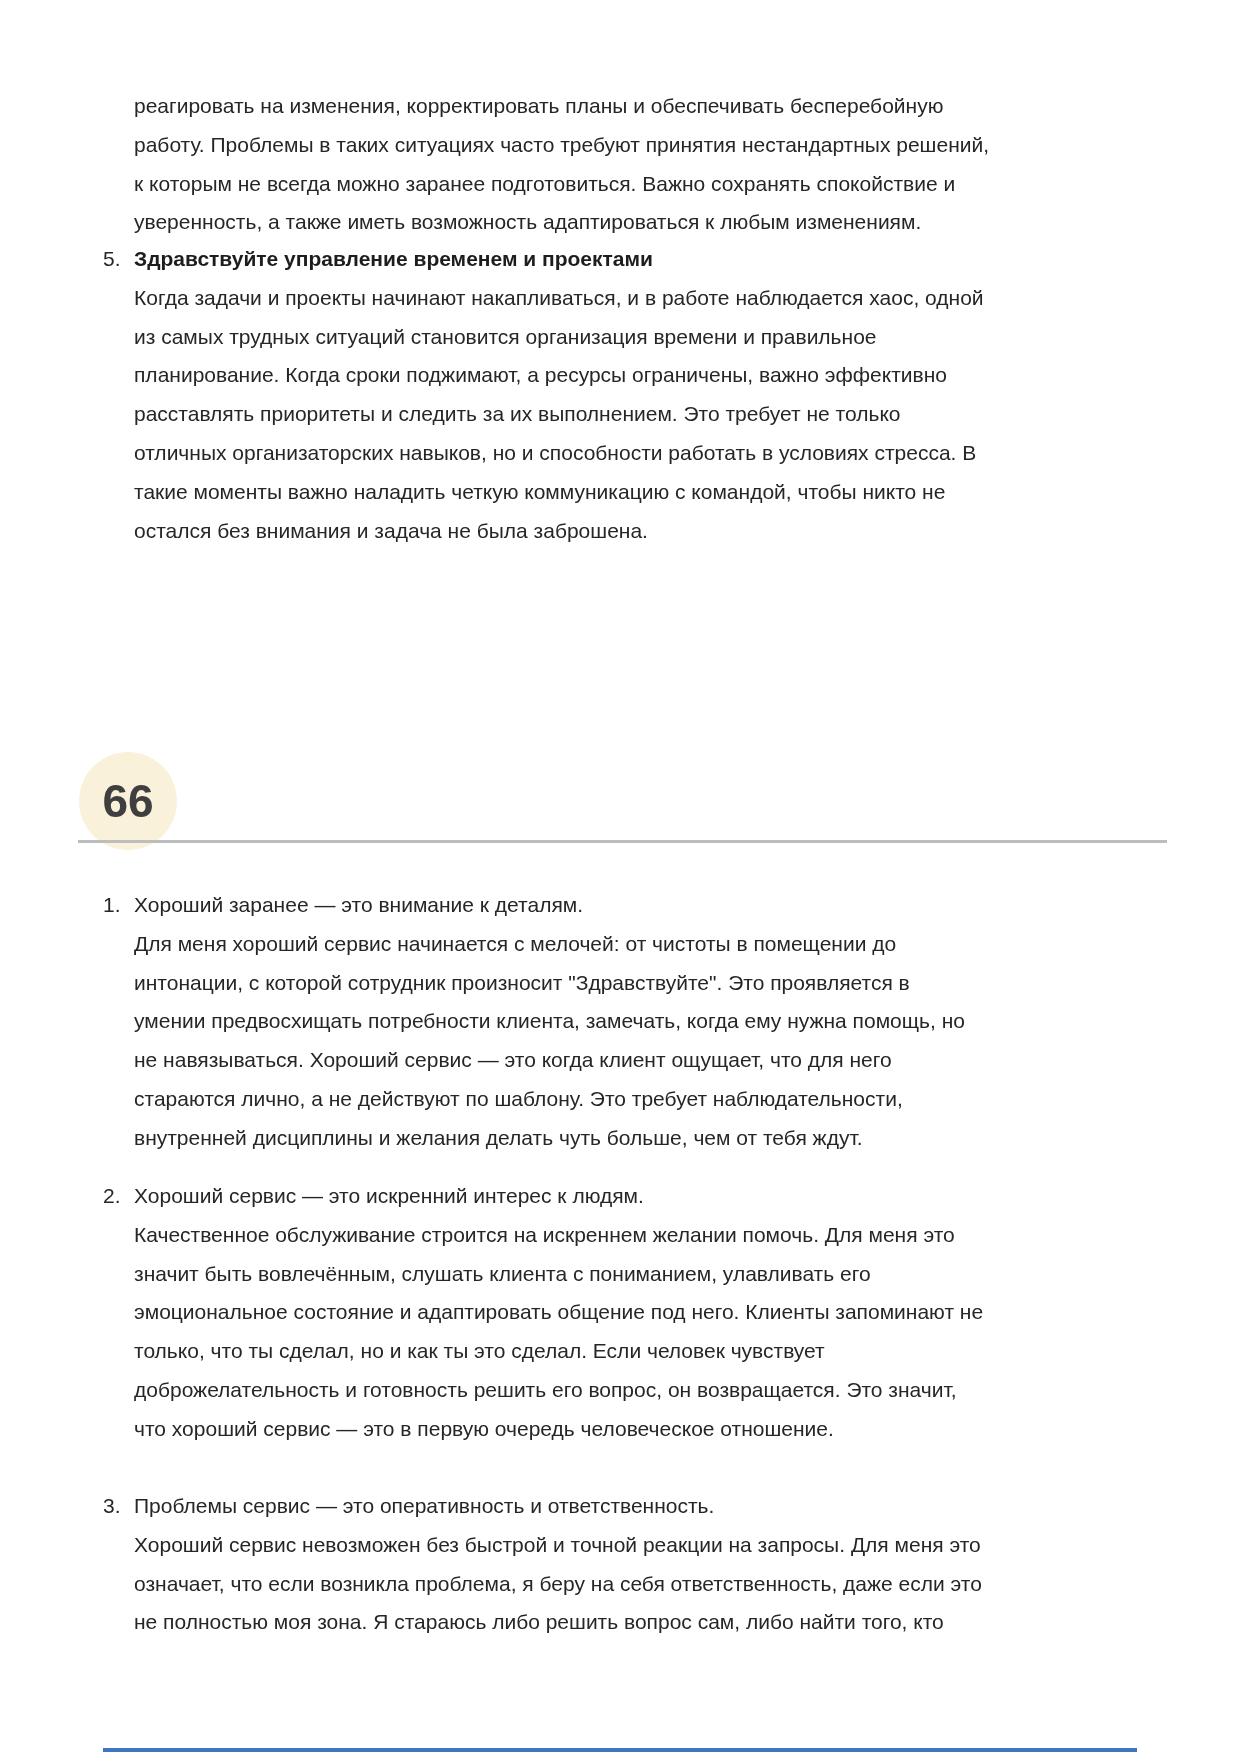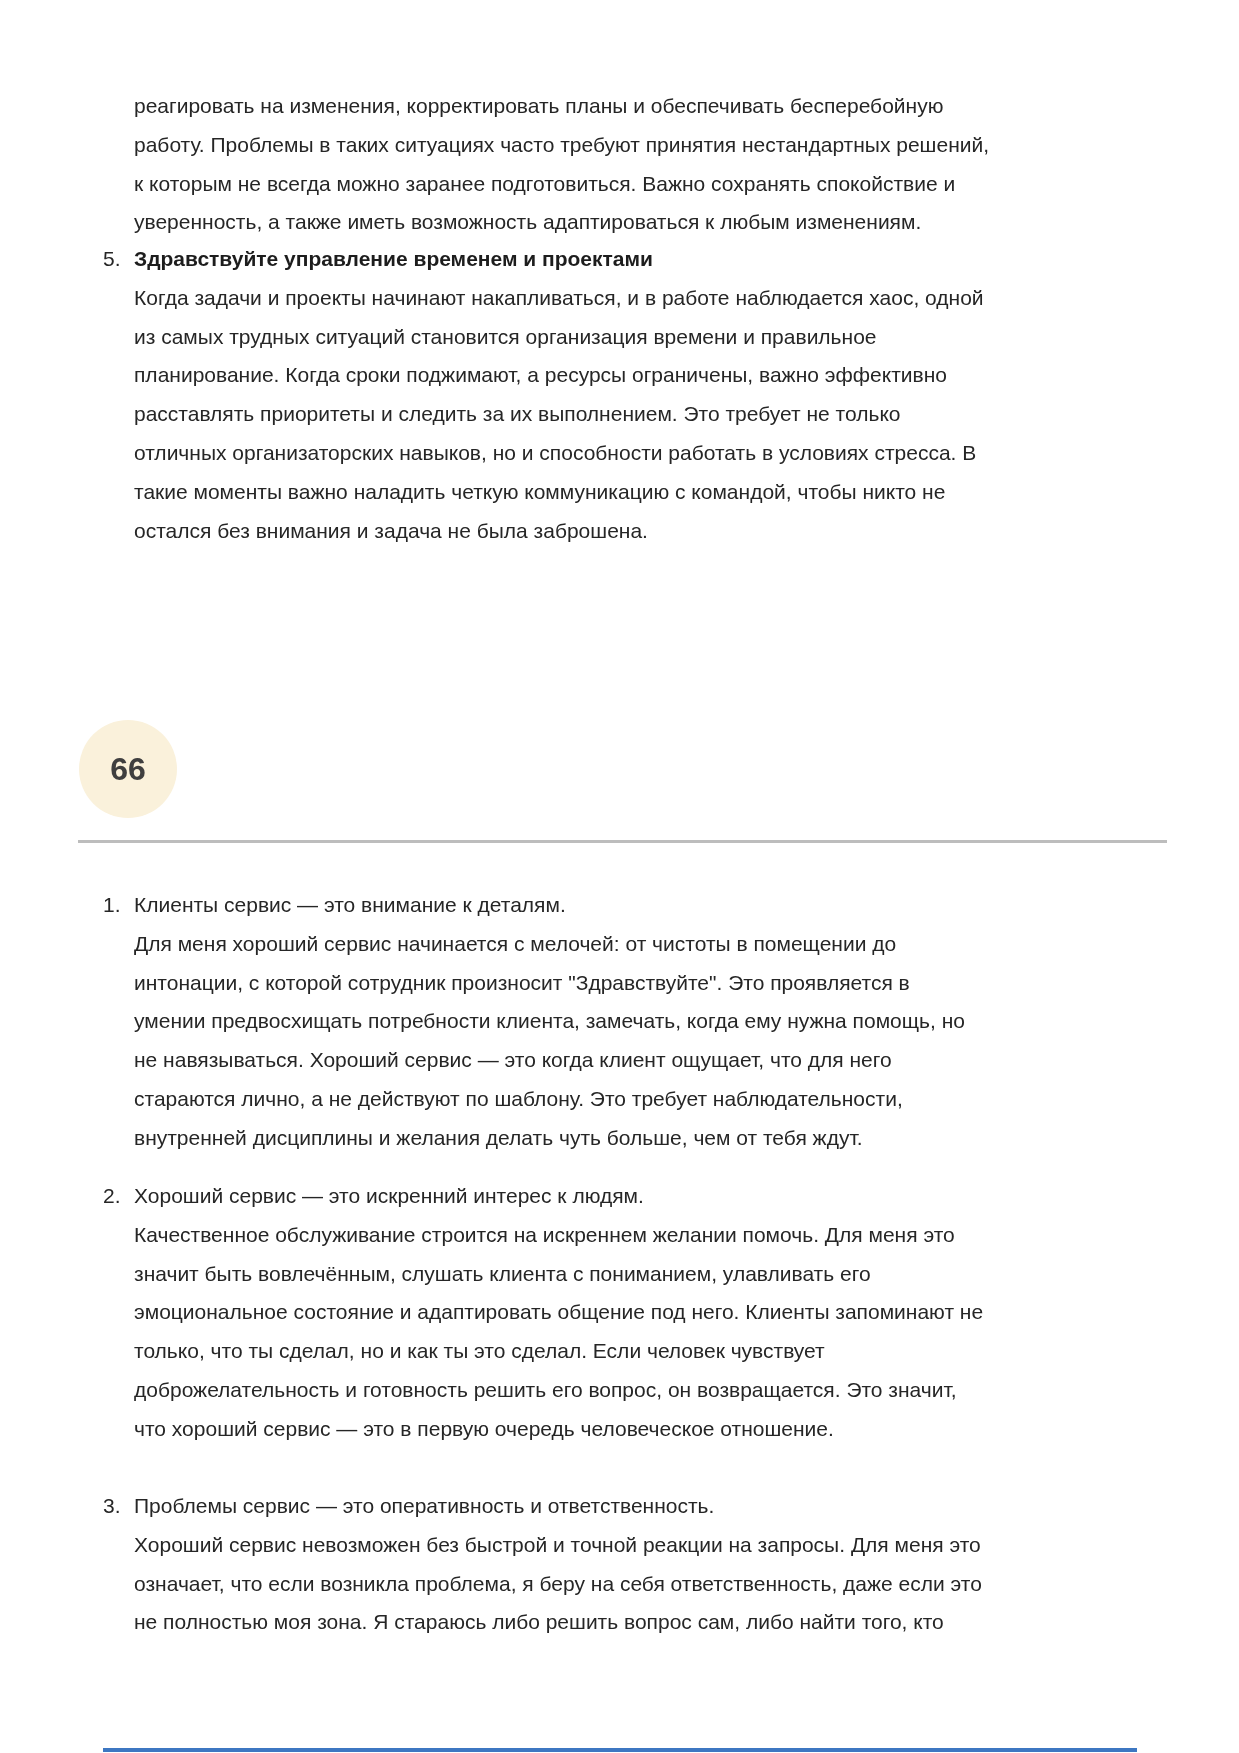--- a/index.html
+++ b/index.html
@@ -45,29 +45,29 @@
   }
   .item5 .title {
     font-weight: bold;
     color: #1d1d1d;
   }
 
   
   .badge {
     position: absolute;
     left: 79px;
-    top: 720px;
+    top: 752px;
     width: 98px;
     height: 98px;
     border-radius: 50%;
     background: #faf1db;
     display: flex;
     align-items: center;
     justify-content: center;
-    font-size: 32px;
+    font-size: 46px;
     font-weight: bold;
     color: #3f3f3f;
     line-height: 1;
   }
   .q-title {
     position: absolute;
     left: 200px;
     top: 770px;
     width: 960px;
     margin: 0;
@@ -131,21 +131,21 @@
 
   <div class="badge">
     <span>66</span>
   </div>
 
 
   <div class="divider"></div>
 
   <div class="answer answer-1">
     <span class="num">1.</span>
-    <div class="title">Клиенты сервис — это внимание к деталям.</div>
+    <div class="title">Хороший заранее — это внимание к деталям.</div>
     <div class="body pre-lines">Для меня хороший сервис начинается с мелочей: от чистоты в помещении до
 интонации, с которой сотрудник произносит "Здравствуйте". Это проявляется в
 умении предвосхищать потребности клиента, замечать, когда ему нужна помощь, но
 не навязываться. Хороший сервис — это когда клиент ощущает, что для него
 стараются лично, а не действуют по шаблону. Это требует наблюдательности,
 внутренней дисциплины и желания делать чуть больше, чем от тебя ждут.</div>
   </div>
 
   <div class="answer answer-2">
     <span class="num">2.</span>

